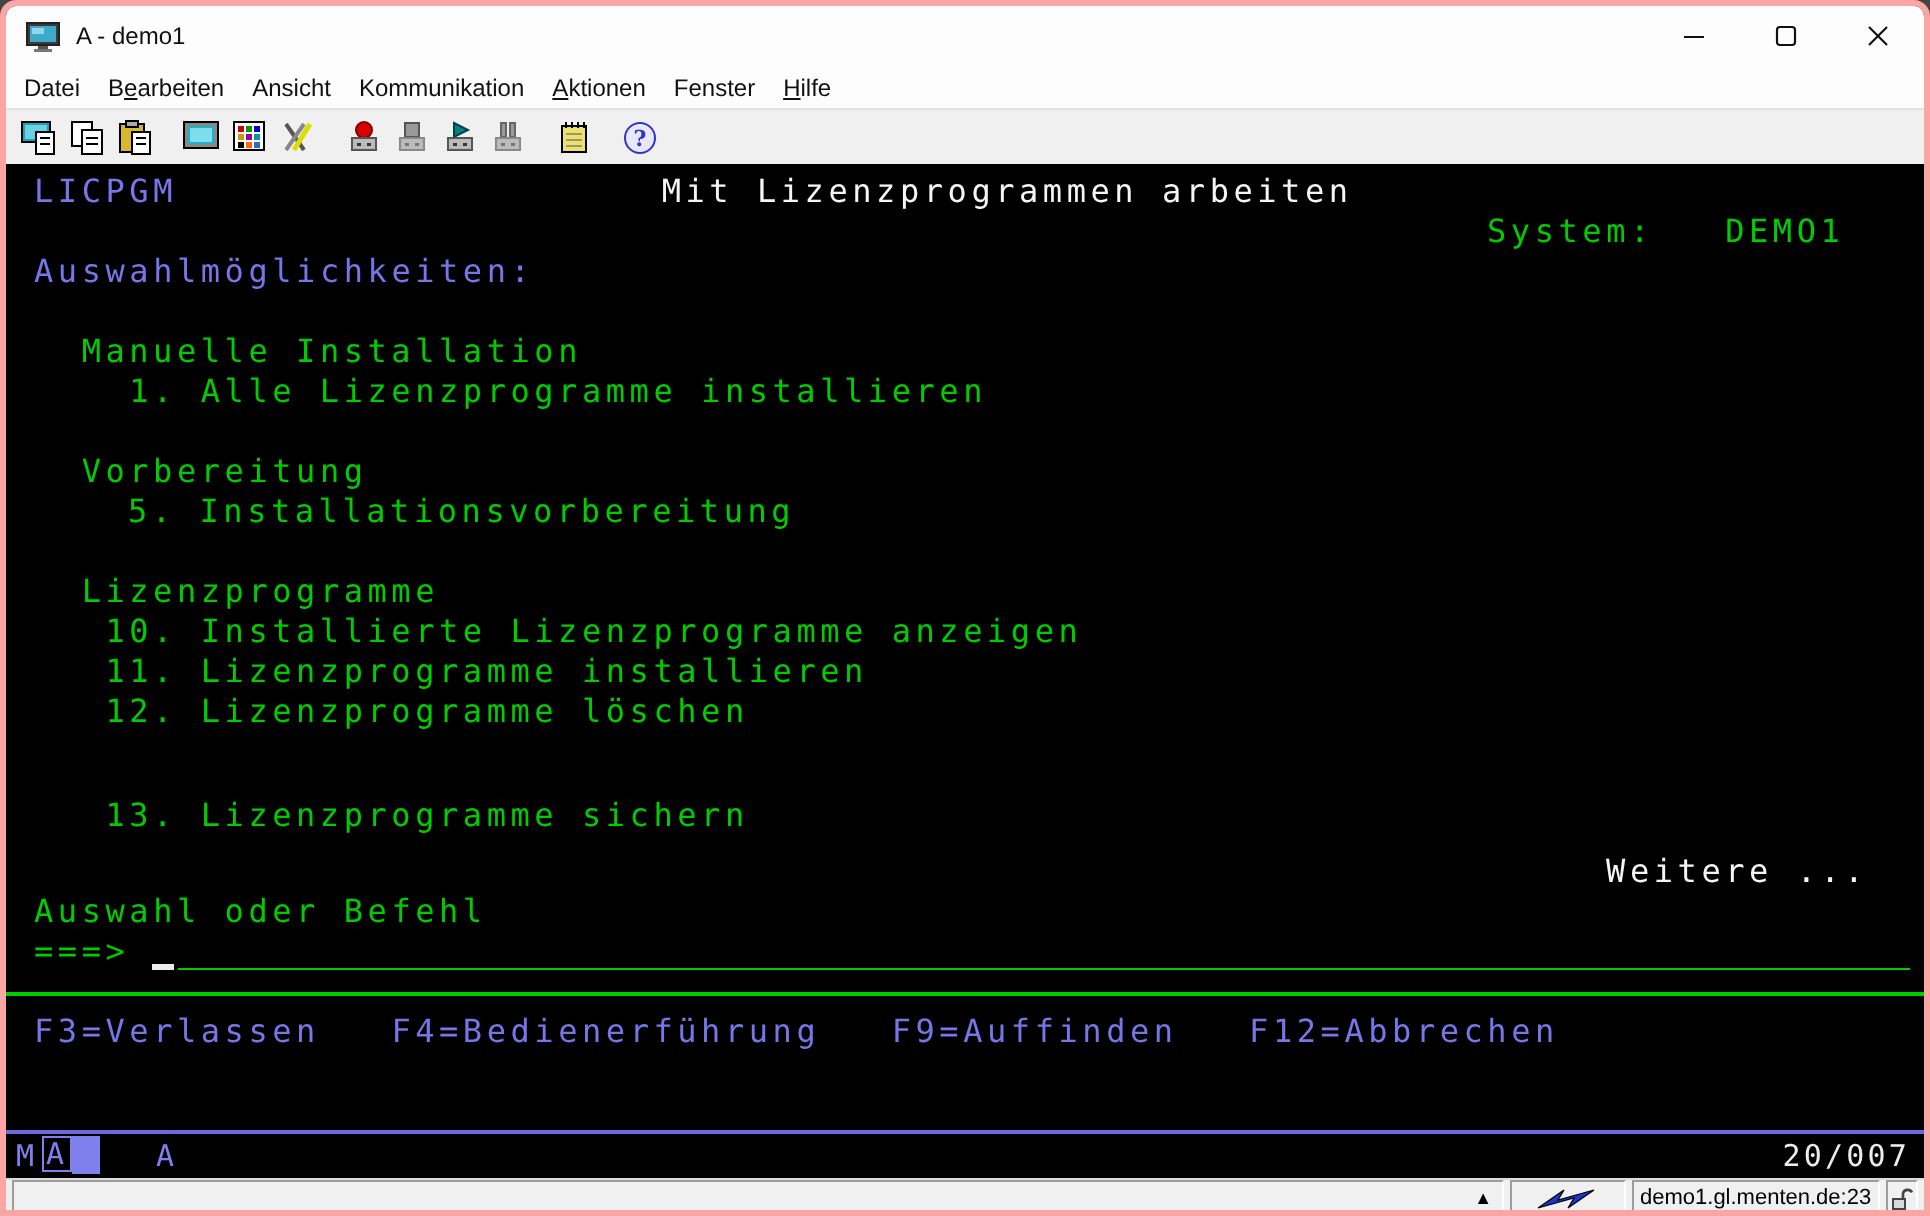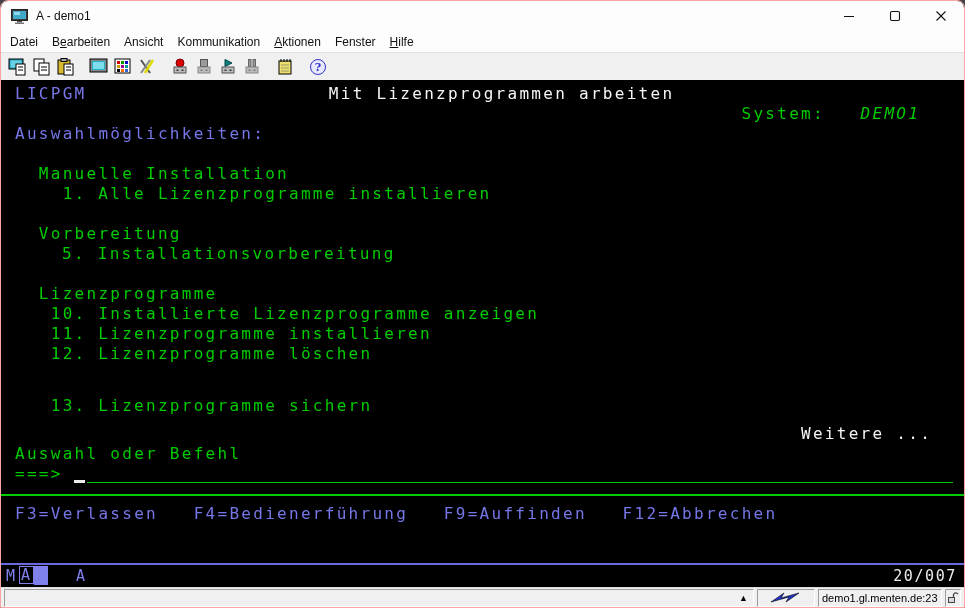--- a/index.html
+++ b/index.html
@@ -1,17 +1,17 @@
 <!DOCTYPE html>
 <html><head>
 <meta charset="utf-8">
 <style>
   html,body{margin:0;padding:0;background:#444;}
   .window{
-    width:965px;height:608px;box-sizing:border-box;border:1px solid #fca5a5;
+    width:965px;height:608px;box-sizing:border-box;border:3px solid #fca5a5;
     border-radius:8px 8px 0 0;overflow:hidden;display:flex;flex-direction:column;
     font-family:"Liberation Sans",sans-serif;background:#000;
   }
   
   .titlebar{height:30px;background:#fdfdfd;display:flex;align-items:center;flex:0 0 auto;}
   .app-icon{margin-left:10px;display:flex;}
   .title-text{margin-left:8px;font-size:12px;color:#111;}
   .window-controls{margin-left:auto;display:flex;height:100%;}
   .win-btn{width:46px;height:100%;display:flex;align-items:center;justify-content:center;background:transparent;border:0;padding:0;}
   
@@ -214,21 +214,21 @@
     <div class="oia">
       <span class="m">M</span>
       <span class="a-boxed">A</span>
       <span class="block"></span>
       <span class="kbd">A</span>
       <span class="pos">20/007</span>
     </div>
   <span class="tline" style="left: 14px; top: 4px; color: rgb(118, 118, 232);">LICPGM</span>
       <span class="tline" style="left: 299.84px; top: 4px; color: rgb(245, 245, 245); padding-left: 28px;">Mit Lizenzprogrammen arbeiten</span>
       <span class="tline" style="left: 740.51px; top: 24px; color: rgb(0, 204, 0);">System:</span>
-      <span class="tline" style="left: 859.61px; top: 24px; color: rgb(0, 204, 0); font-style: italic;">DEMO1</span>
+      <span class="tline" style="left: 859.61px; top: 24px; color: rgb(0, 204, 0);">DEMO1</span>
       <span class="tline" style="left: 14px; top: 44px; color: rgb(118, 118, 232);">Auswahlmöglichkeiten:</span>
       <span class="tline" style="left: 37.82px; top: 84px; color: rgb(0, 204, 0);">Manuelle Installation</span>
       <span class="tline" style="left: 61.64px; top: 104px; color: rgb(0, 204, 0);">1. Alle Lizenzprogramme installieren</span>
       <span class="tline" style="left: 37.82px; top: 144px; color: rgb(0, 204, 0);">Vorbereitung</span>
       <span class="tline" style="left: 61px; top: 164px; color: rgb(0, 204, 0);">5. Installationsvorbereitung</span>
       <span class="tline" style="left: 37.82px; top: 204px; color: rgb(0, 204, 0);">Lizenzprogramme</span>
       <span class="tline" style="left: 49.73px; top: 224px; color: rgb(0, 204, 0);">10. Installierte Lizenzprogramme anzeigen</span>
       <span class="tline" style="left: 49.73px; top: 244px; color: rgb(0, 204, 0);">11. Lizenzprogramme installieren</span>
       <span class="tline" style="left: 49.73px; top: 264px; color: rgb(0, 204, 0);">12. Lizenzprogramme löschen</span>
       <span class="tline" style="left: 49.73px; top: 284px; color: rgb(0, 204, 0); margin-top: 32px;">13. Lizenzprogramme sichern</span>

